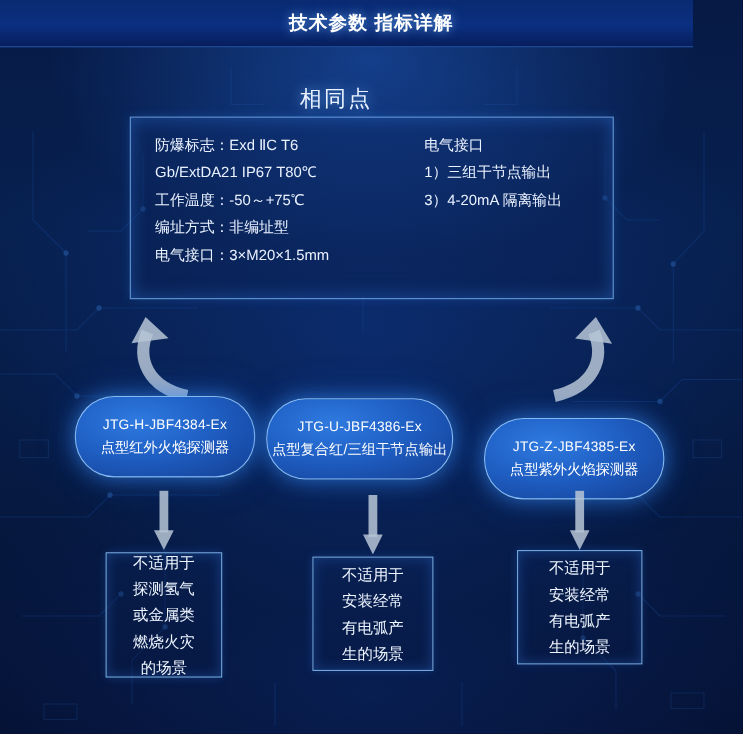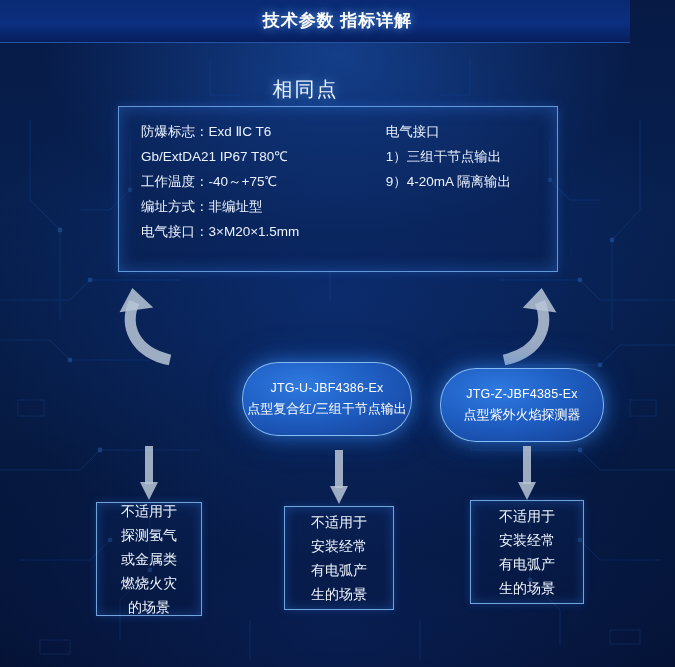--- a/index.html
+++ b/index.html
@@ -104,21 +104,21 @@
     flex-direction: column;
     align-items: center;
     justify-content: center;
     color: #ffffff;
     text-align: center;
   }
   .node .code { font-size: 12.5px; line-height: 17px; letter-spacing: 0.2px; }
   .node .name { font-size: 13px; line-height: 19px; margin-top: 2px; }
   #node-1 { left: 68px; top: 360px; }
   #node-2 { left: 242px; top: 362px; width: 168px; }
-  #node-3 { left: 440px; top: 368px; text-align: right; }
+  #node-3 { left: 440px; top: 380px; text-align: right; }
 
   .down-arrow {
     position: absolute;
     width: 18px;
     height: 54px;
   }
   #arrow-1 { left: 140px; top: 446px; }
   #arrow-2 { left: 330px; top: 450px; }
   #arrow-3 { left: 518px; top: 446px; }
 
@@ -194,40 +194,44 @@
   <div class="header">
     <div class="header-title">技术参数 指标详解</div>
   </div>
 
   <div class="section-title" id="same-title">相同点</div>
 
   <div class="spec-box">
     <div class="spec-col left">
       <div>防爆标志：Exd ⅡC T6</div>
       <div>Gb/ExtDA21  IP67  T80℃</div>
-      <div>工作温度：-40～+75℃</div>
+      <div>工作温度：-50～+75℃</div>
       <div>编址方式：非编址型</div>
       <div>电气接口：3×M20×1.5mm</div>
     </div>
     <div class="spec-col right">
       <div>电气接口</div>
       <div>1）三组干节点输出</div>
-      <div>9）4-20mA  隔离输出</div>
+      <div>3）4-20mA  隔离输出</div>
     </div>
   </div>
 
   <svg class="arc" style="left:108px; top:286px;" width="80" height="80" viewBox="0 0 80 80">
     <path d="M62 74 C26 66, 16 40, 26 16" stroke="#b7c6d6" stroke-width="11" fill="none" stroke-linecap="butt" opacity="0.85"></path>
     <polygon points="26,2 44,24 10,24" fill="#b7c6d6" opacity="0.85" transform="rotate(-8 26 14)"></polygon>
   </svg>
   <svg class="arc" style="left:486px; top:286px;" width="80" height="80" viewBox="0 0 80 80">
     <path d="M18 74 C54 66, 64 40, 54 16" stroke="#b7c6d6" stroke-width="11" fill="none" stroke-linecap="butt" opacity="0.85"></path>
     <polygon points="54,2 72,24 38,24" fill="#b7c6d6" opacity="0.85" transform="rotate(8 54 14)"></polygon>
   </svg>
 
+  <div class="node" id="node-1">
+    <div class="code">JTG-H-JBF4384-Ex</div>
+    <div class="name">点型红外火焰探测器</div>
+  </div>
   <div class="node" id="node-2">
     <div class="code">JTG-U-JBF4386-Ex</div>
     <div class="name">点型复合红/三组干节点输出</div>
   </div>
   <div class="node" id="node-3">
     <div class="code">JTG-Z-JBF4385-Ex</div>
     <div class="name">点型紫外火焰探测器</div>
   </div>
 
   <svg class="down-arrow" id="arrow-1" viewBox="0 0 18 54">

